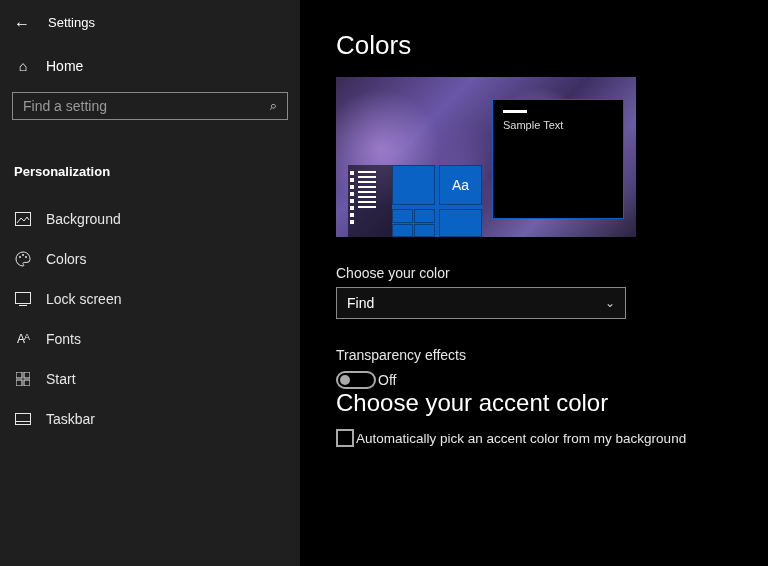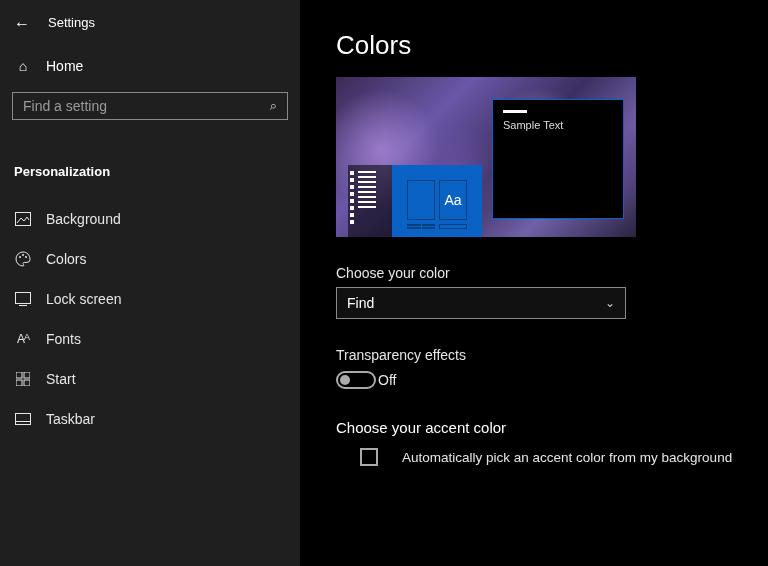--- a/index.html
+++ b/index.html
@@ -139,21 +139,21 @@
   .tiles-left .dot { width: 4px; height: 4px; background: #fff; }
   .tiles-left .bar2 { width: 18px; height: 2px; background: #fff; }
   .tiles-right {
     width: 90px;
     height: 72px;
     background: #0a63c4;
     display: grid;
     grid-template-columns: 1fr 1fr;
     grid-template-rows: 40px 1fr;
     gap: 4px;
-    padding: 15px;
+    padding: 0;
   }
   .tiles-right div { background: #0a63c4; border: 1px solid rgba(0,0,0,.35); }
   .tiles-right .big {
     display: flex; align-items: center; justify-content: center;
     color: #fff; font-size: 14px;
   }
   .tiles-right .sub { display: grid; grid-template-columns: 1fr 1fr; grid-template-rows:1fr 1fr; gap:1px; padding:0; border:none; background:transparent;}
   .tiles-right .sub div { border:1px solid rgba(0,0,0,.35); background:#0a63c4; }
   .sublabel {
     font-size: 14px;
@@ -191,30 +191,28 @@
   }
   .toggle .knob {
     width: 10px; height: 10px;
     background: #aaa;
     border-radius: 50%;
     position: absolute;
     left: 2px; top: 2px;
   }
   .toggle-text { font-size: 14px; color: #e6e6e6; }
   .accent-title {
-    font-size: 15px;
+    font-size: 24px;
     font-weight: 400;
-    margin-top: 30px;
   }
   .check-row {
     display: flex;
     align-items: center;
-    gap: 24px;
+    gap: 2px;
     margin-top: 12px;
-    margin-left: 24px;
   }
   .checkbox {
     width: 18px; height: 18px;
     border: 2px solid #aaa;
     cursor: pointer;
   }
   .check-row span { font-size: 13.5px; color: #e6e6e6; }
 </style>
 </head>
 <body>

